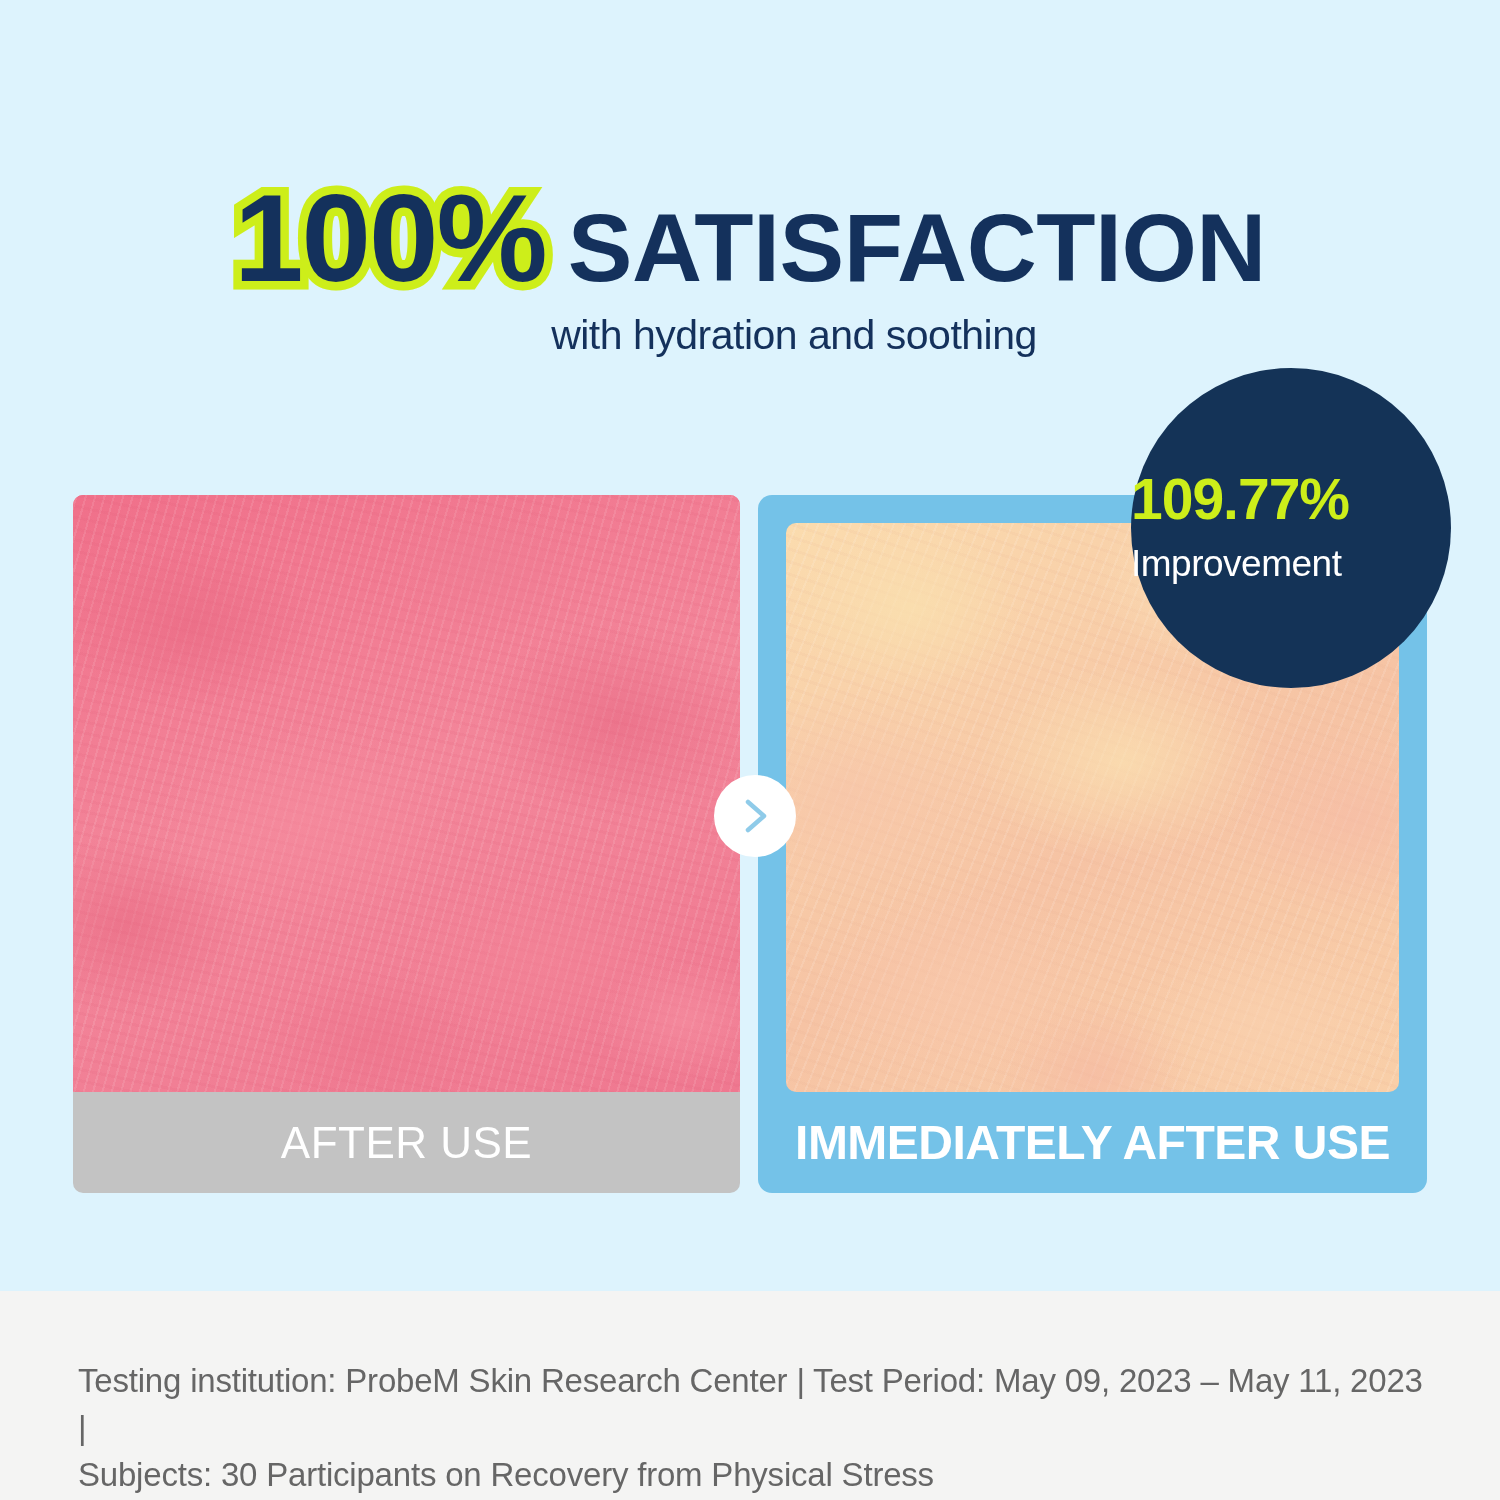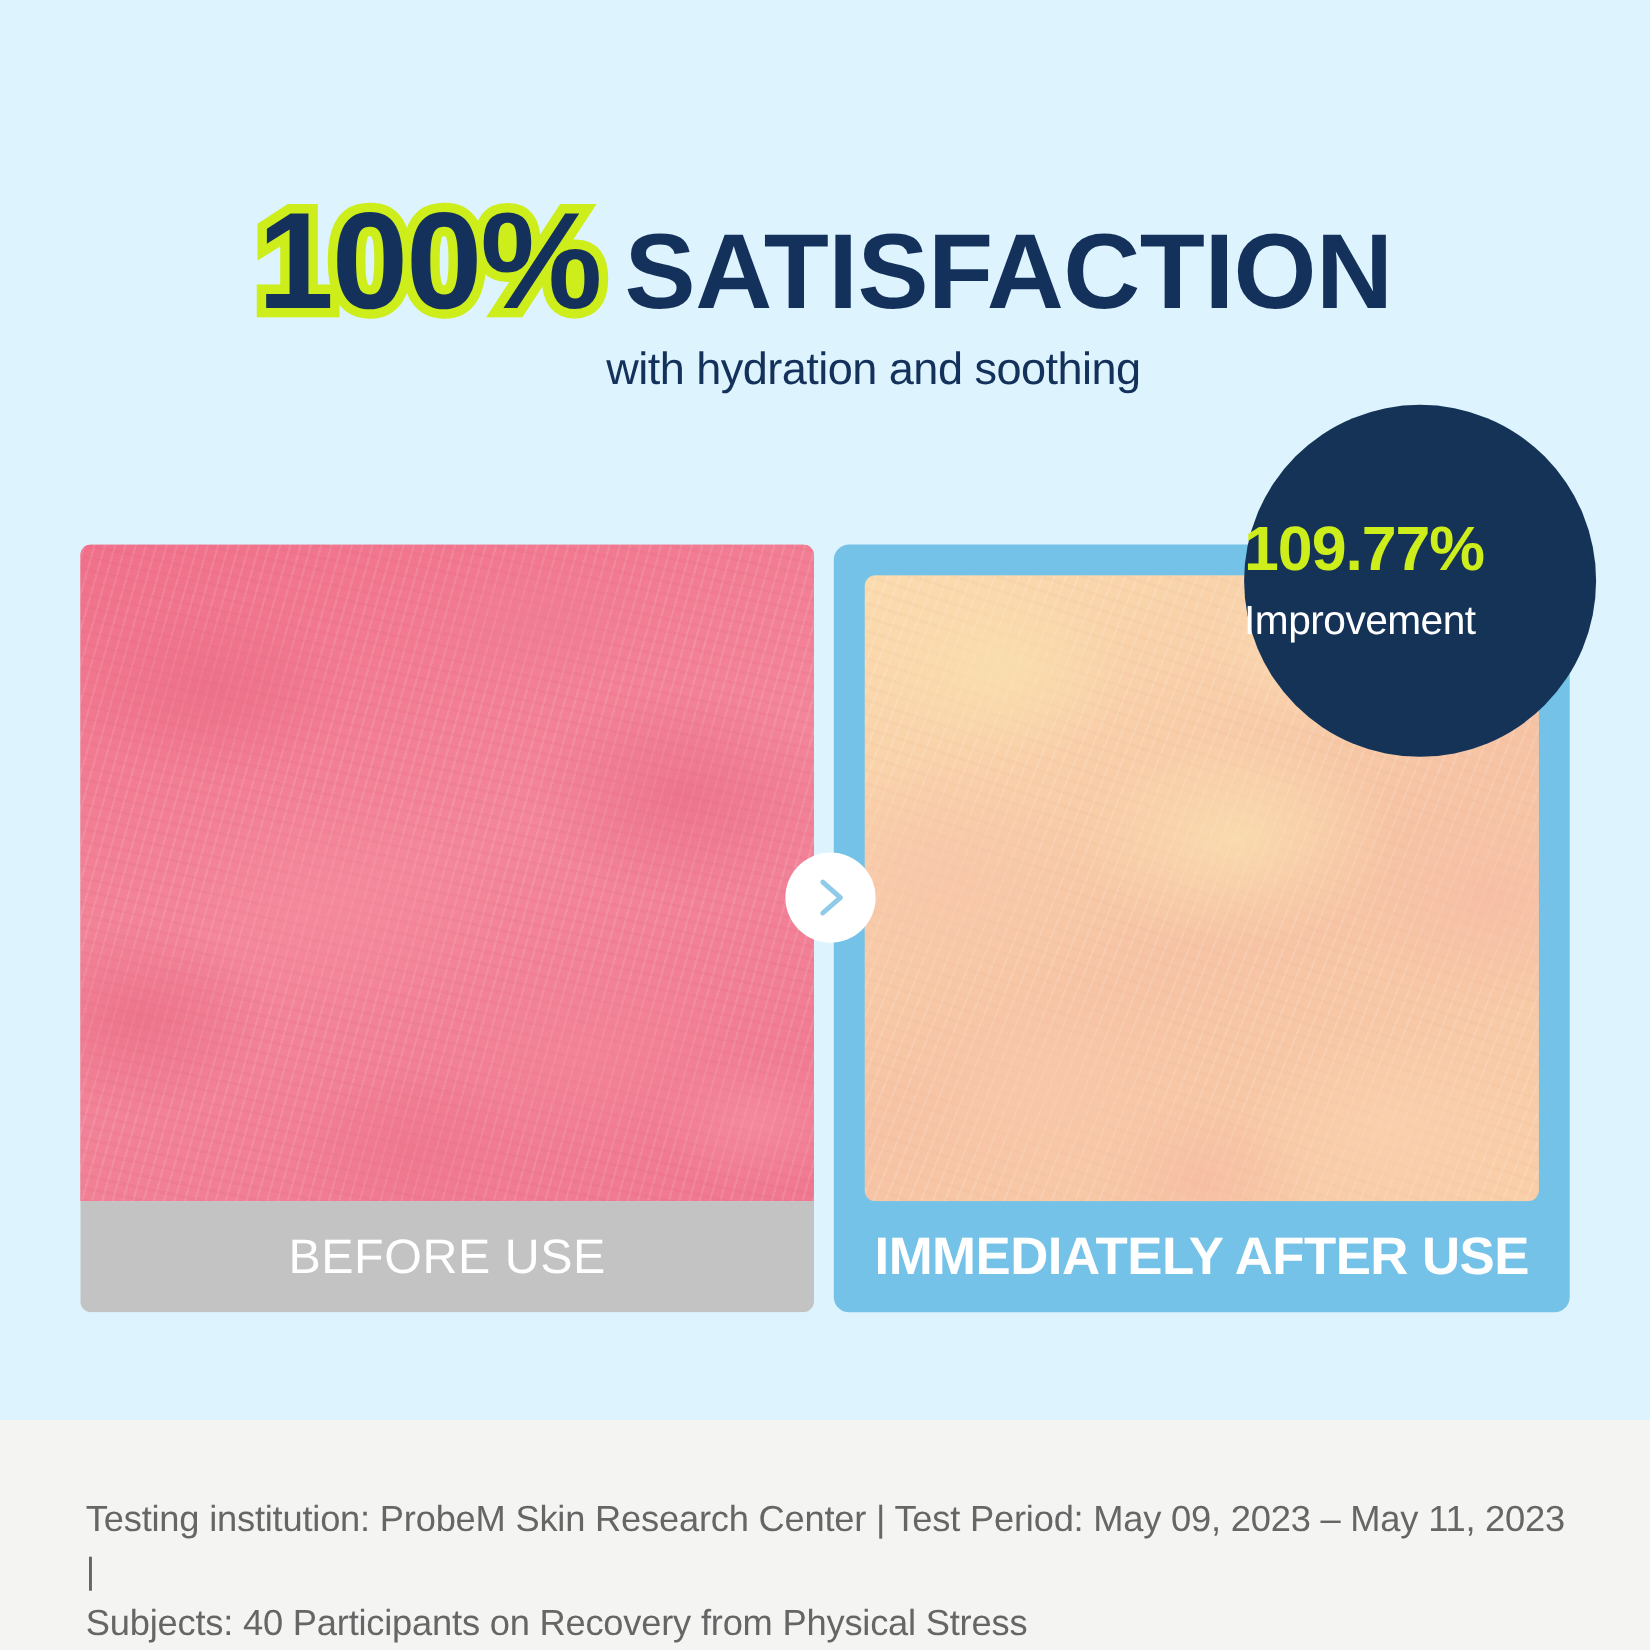--- a/index.html
+++ b/index.html
@@ -217,37 +217,37 @@
   <div class="bg-top"></div>
   <div class="bg-bottom"></div>
 
   <div class="headline">
     <span class="hl-pct">100%</span><span class="hl-word">SATISFACTION</span>
   </div>
   <div class="subhead">with hydration and soothing</div>
 
   <div class="panel-before">
     <div class="skin-before"></div>
-    <div class="label-before">BEFORE USE</div>
+    <div class="label-before">AFTER USE</div>
   </div>
 
   <div class="panel-after">
     <div class="skin-after"></div>
     <div class="label-after">IMMEDIATELY AFTER USE</div>
   </div>
 
   <div class="arrow-circle">
     <svg width="40" height="44" viewBox="0 0 40 44" aria-hidden="true">
       <polyline points="13,8 29,22 13,36" fill="none" stroke="#8fcbe9" stroke-width="4.5" stroke-linecap="round" stroke-linejoin="round"></polyline>
     </svg>
   </div>
 
   <div class="badge">
     <div class="badge-pct">109.77%</div>
     <div class="badge-line">Improvement</div>
   </div>
 
   <div class="footer">
     <div>Testing institution: ProbeM Skin Research Center | Test Period: May 09, 2023 – May 11, 2023 |</div>
-    <div>Subjects: 40 Participants on Recovery from Physical Stress</div>
+    <div>Subjects: 30 Participants on Recovery from Physical Stress</div>
   </div>
 
 </div>
 
 </body></html>

